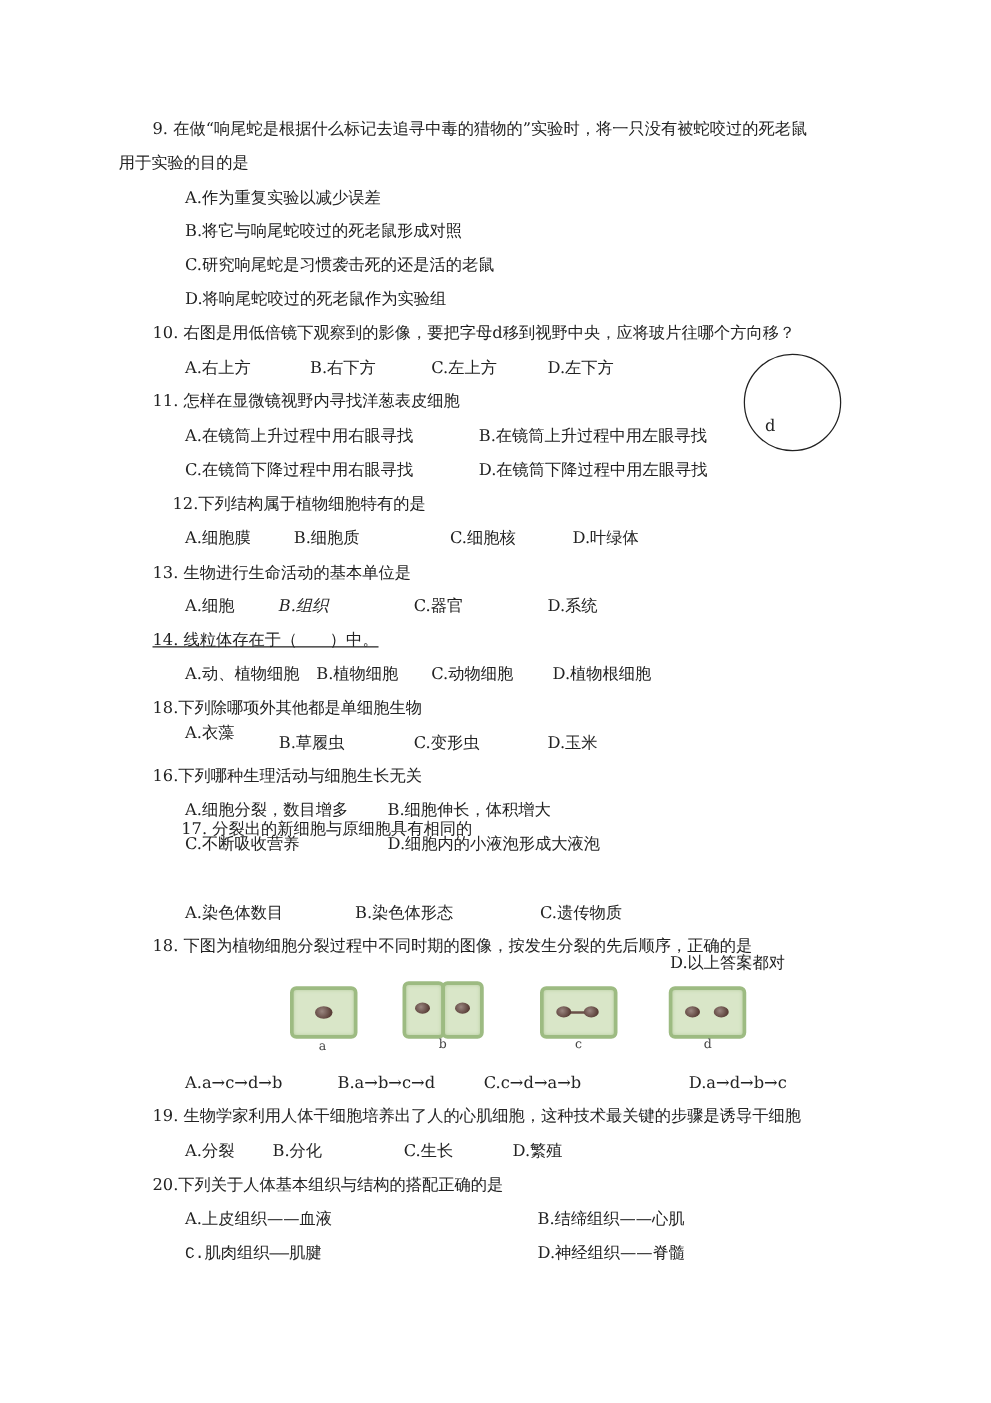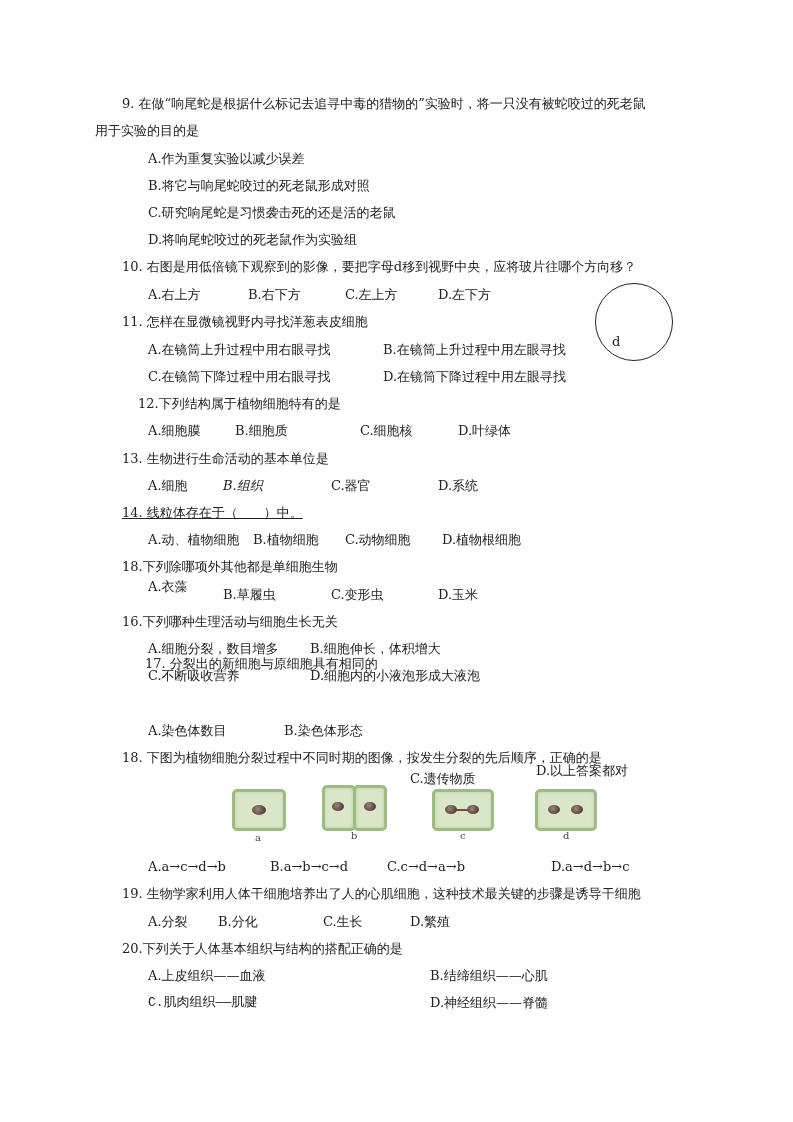--- a/index.html
+++ b/index.html
@@ -67,21 +67,21 @@
 
 <div class="line" style="left:122px;top:614px;">16.下列哪种生理活动与细胞生长无关</div>
 <div class="opt" style="left:148px;top:641px;">A.细胞分裂，数目增多</div>
 <div class="opt" style="left:310px;top:641px;">B.细胞伸长，体积增大</div>
 <div class="opt" style="left:148px;top:668px;">C.不断吸收营养</div>
 <div class="opt" style="left:310px;top:668px;">D.细胞内的小液泡形成大液泡</div>
 
 <div class="line" style="left:122px;top:656px;margin-left:23px;">17. 分裂出的新细胞与原细胞具有相同的</div>
 <div class="opt" style="left:148px;top:723px;">A.染色体数目</div>
 <div class="opt" style="left:284px;top:723px;">B.染色体形态</div>
-<div class="opt" style="left:410px;top:723px;margin-top:48px;">C.遗传物质</div>
+<div class="opt" style="left:432px;top:723px;">C.遗传物质</div>
 <div class="opt" style="left:536px;top:723px;margin-top:40px;">D.以上答案都对</div>
 
 <div class="line" style="left:122px;top:750px;">18. 下图为植物细胞分裂过程中不同时期的图像，按发生分裂的先后顺序，正确的是</div>
 
 <div>
   <div class="cell" style="left:232px;top:789px;width:48px;height:36px;">
     <div class="nuc" style="left:17px;top:13px;"></div>
   </div>
   <div class="cap" style="left:255px;top:832px;">a</div>
 

